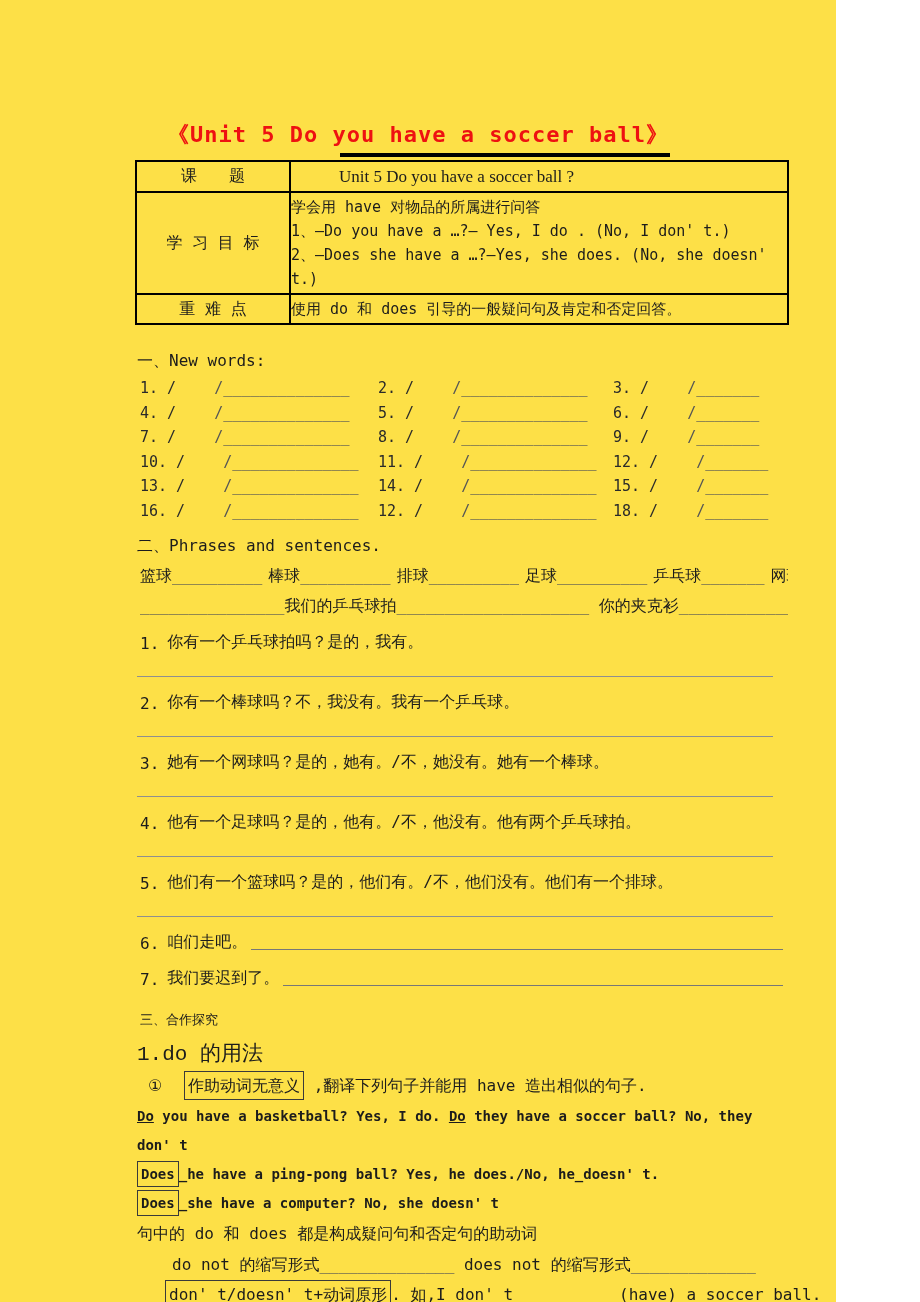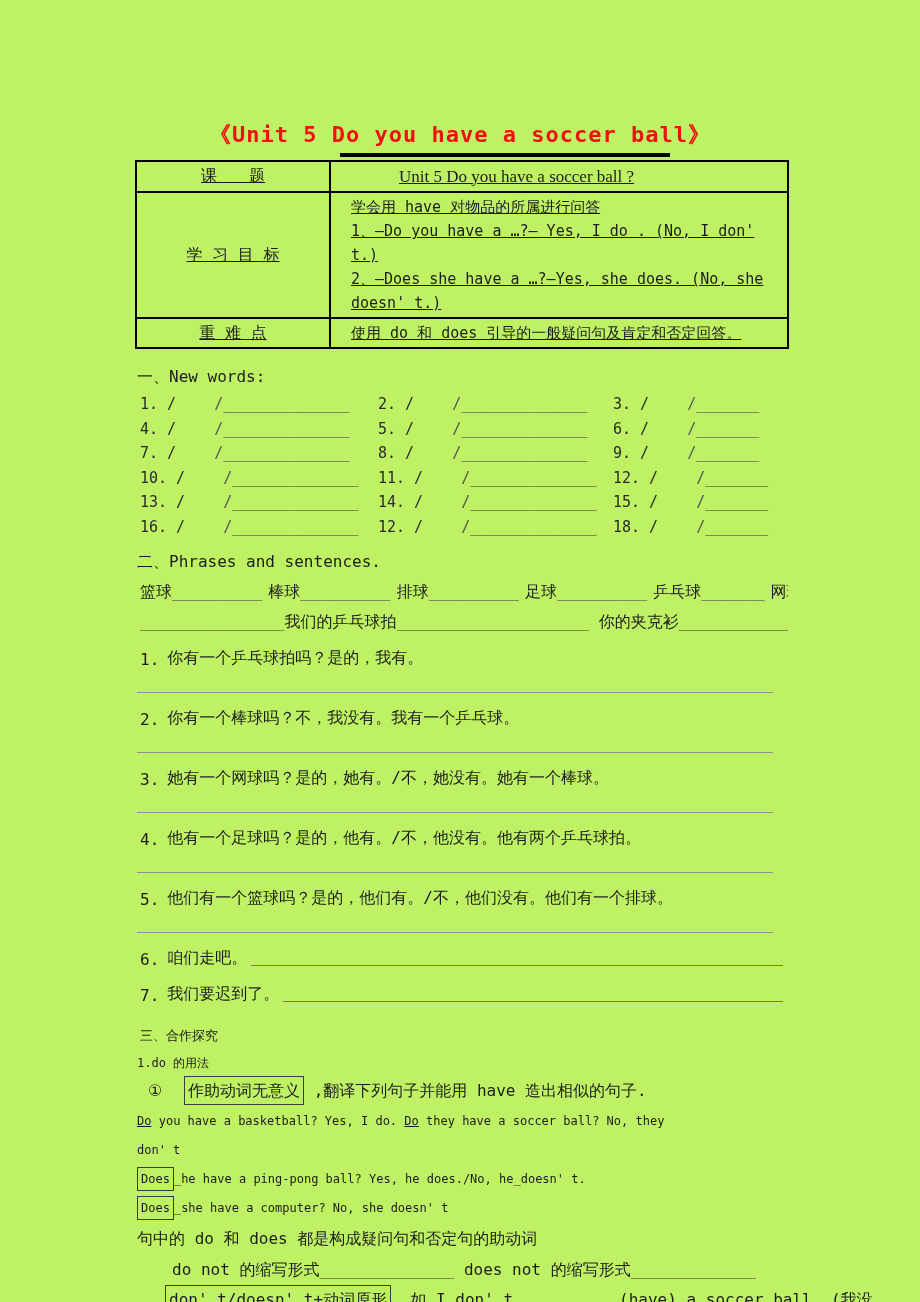--- a/index.html
+++ b/index.html
@@ -1,19 +1,19 @@
 <!DOCTYPE html>
 <html><head>
 <meta charset="utf-8">
 <style>
   html,body{margin:0;padding:0;background:#ffffff;}
   .page{
     position:relative;
-    width:920px;height:1302px;
-    background:#bef264;
+    width:836px;height:1302px;
+    background:#fde047;
     color:#1c1c1c;
     font-family:"DejaVu Sans Mono","DejaVu Sans",monospace;
     font-size:15px;
     overflow:hidden;
     box-sizing:border-box;
   }
   .ml{margin-left:137px;}
   
   .doc-title{
     margin:0;padding-top:120px;
@@ -24,27 +24,27 @@
   }
   
   .thick-line{position:absolute;top:153px;left:340px;width:330px;height:4px;background:#000;}
   
   table.info{
     border-collapse:collapse;
     margin:10px 0 0 135px;
     width:654px;
     table-layout:fixed;
   }
-  table.info td{border:2px solid #000;padding:2px 20px;vertical-align:middle;text-decoration:underline;}
+  table.info td{border:2px solid #000;padding:2px 0;vertical-align:middle;}
   td.lbl{width:152px;text-align:center;font-size:16px;}
   td.val{font-size:15px;}
   .serif-line{font-family:"Liberation Serif","DejaVu Serif",serif;font-size:17px;padding-left:48px;}
   .goal-line{line-height:24px;}
   
-  .sec-head{margin-top:18px;font-size:16px;}
+  .sec-head{margin-top:26px;font-size:16px;}
   
   .nw-grid{
     display:grid;
     grid-template-columns:238px 235px 170px;
     margin-left:140px;
     margin-top:4px;
     line-height:24.5px;
     color:#2a2a2a;
   }
   .nw-cell{white-space:nowrap;overflow:hidden;}
@@ -54,25 +54,25 @@
   .phr-line{margin-left:140px;margin-top:9px;font-size:16px;width:648px;white-space:nowrap;overflow:hidden;}
   .phr-blank{color:#555;font-size:15px;}
   .phr-item{margin-right:6px;}
   
   .sent{margin-left:140px;margin-top:15px;font-size:16px;width:643px;display:flex;align-items:flex-end;}
   .sent .num{margin-right:8px;}
   .ans-line{margin-left:137px;margin-top:23px;width:636px;height:0;border-bottom:1px solid #8f8f8f;}
   .fill-line{flex:1;border-bottom:1px solid #777;margin-bottom:3px;margin-left:4px;}
   
   .s3-head{margin-left:140px;margin-top:22px;font-size:13px;}
-  .s3-sub{margin-left:137px;margin-top:10px;font-size:12px;}
+  .s3-sub{margin-left:137px;margin-top:10px;font-size:21px;font-family:Liberation Mono, monospace;}
   .point-line{margin-left:148px;margin-top:9px;font-size:16px;}
   .boxed{border:1px solid #3a3a3a;padding:4px 3px;}
   .point-line .boxed{margin-left:12px;}
-  .ex-line{margin-left:137px;margin-top:9px;font-size:12px;line-height:20px;width:775px;}
+  .ex-line{margin-left:137px;margin-top:9px;font-size:14px;line-height:20px;width:775px;font-weight:bold;}
   .u{text-decoration:underline;}
   .blank{color:#555;}
   .note-line{margin-left:137px;margin-top:11px;font-size:16px;}
   .indent1{margin-left:172px;}
   .abbr-line{margin-top:10px;font-size:16px;}
   .rule-line{margin-left:165px;margin-top:9px;font-size:16px;}
   .wrap-line{margin-left:137px;margin-top:9px;font-size:16px;}
 </style>
 </head>
 <body>

